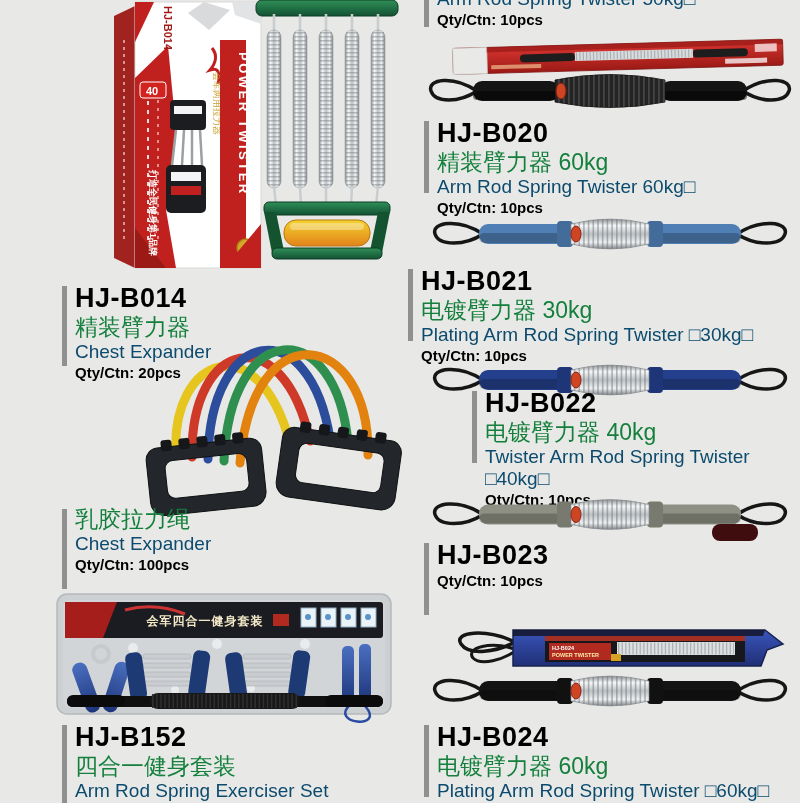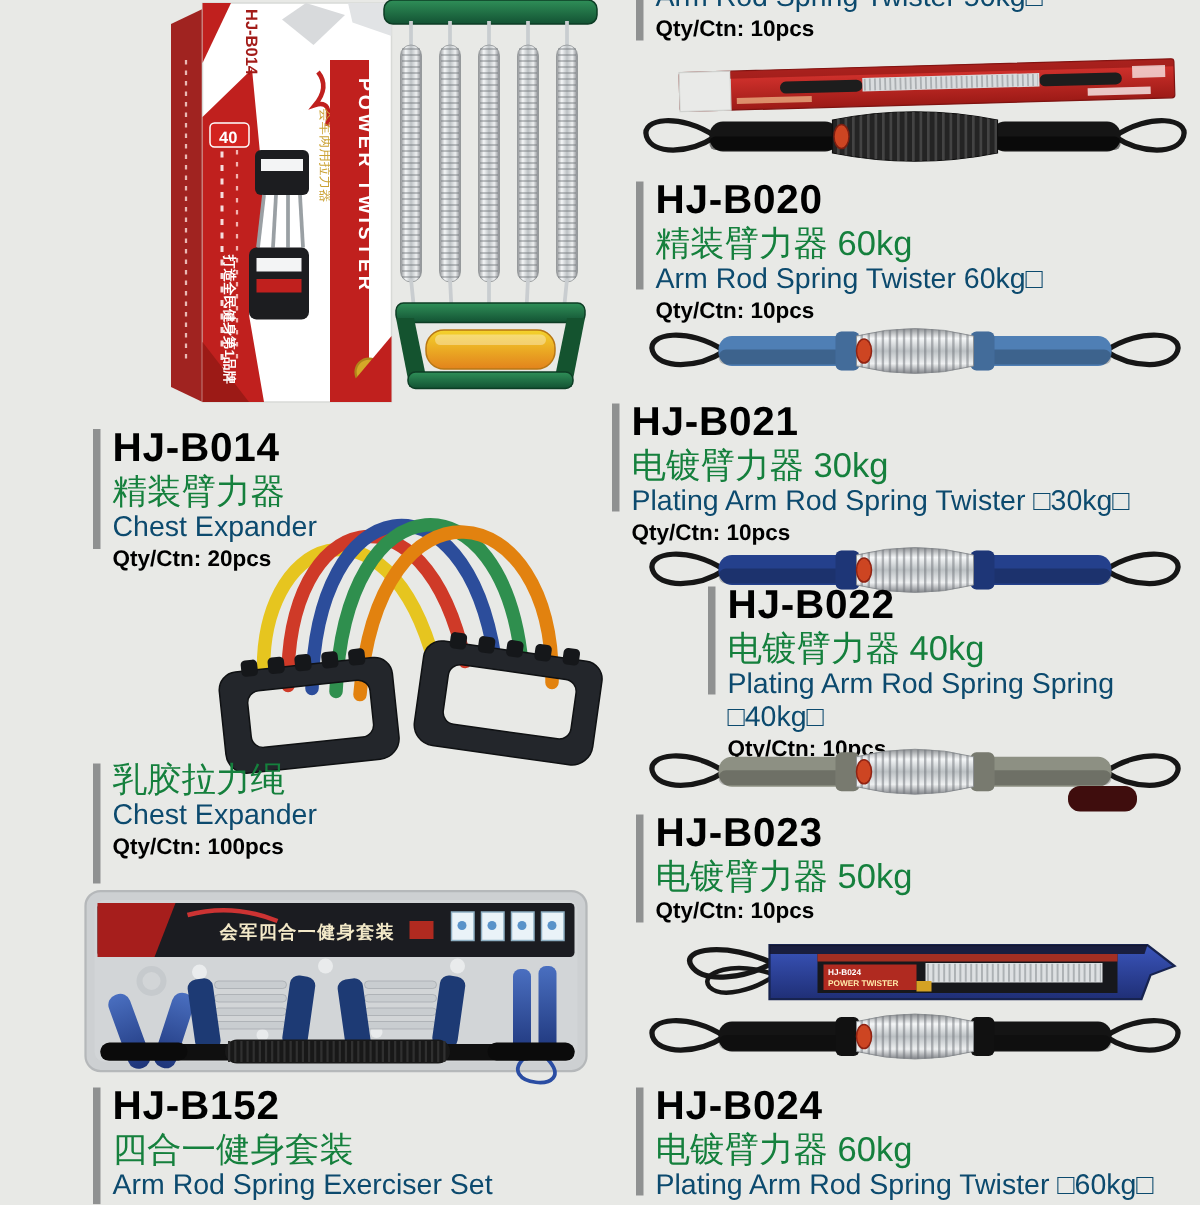--- a/index.html
+++ b/index.html
@@ -365,35 +365,34 @@
 
   <svg class="img" style="left:425px;top:352px;color:#24408c;" width="370" height="55" viewBox="0 0 370 55">
     <use href="#sym-twister"></use>
   </svg>
 
   <div class="info" style="left:424px;top:388px;margin-left:48px;">
     <div class="bar" style="height:72px;"></div>
     <div class="txt">
       <div class="code">HJ-B022</div>
       <div class="cn">电镀臂力器 40kg</div>
-      <div class="en">Plating Arm Rod Spring Spring □40kg□</div>
+      <div class="en">Twister Arm Rod Spring Twister □40kg□</div>
       <div class="qty">Qty/Ctn: 10pcs</div>
     </div>
   </div>
 
   <svg class="img" style="left:425px;top:486px;color:#8d9083;" width="370" height="56" viewBox="0 0 370 56">
     <use href="#sym-twister"></use>
     <rect x="287" y="38" width="46" height="17" rx="8" fill="#3f0d0d"></rect>
   </svg>
 
   <div class="info" style="left:424px;top:540px;">
     <div class="bar" style="height:72px;"></div>
     <div class="txt">
       <div class="code">HJ-B023</div>
-      <div class="cn">电镀臂力器 50kg</div>
       <div class="qty">Qty/Ctn: 10pcs</div>
     </div>
   </div>
 
   <svg class="img" style="left:425px;top:624px;" width="370" height="94" viewBox="0 0 370 94">
     <path d="M90,18 C60,4 28,8 36,20 C44,32 72,28 90,18" fill="none" stroke="#161616" stroke-width="3.5"></path>
     <path d="M92,26 C66,16 40,24 48,34 C56,42 78,36 92,26" fill="none" stroke="#161616" stroke-width="3"></path>
     <polygon points="88,6 340,6 358,20 342,26 336,42 88,42" fill="url(#bagBlueG)" stroke="#17234f" stroke-width="1.5"></polygon>
     <polygon points="88,6 340,6 338,12 88,12" fill="#14152a" opacity=".85"></polygon>
     <rect x="120" y="12" width="200" height="26" fill="#17181c"></rect>

